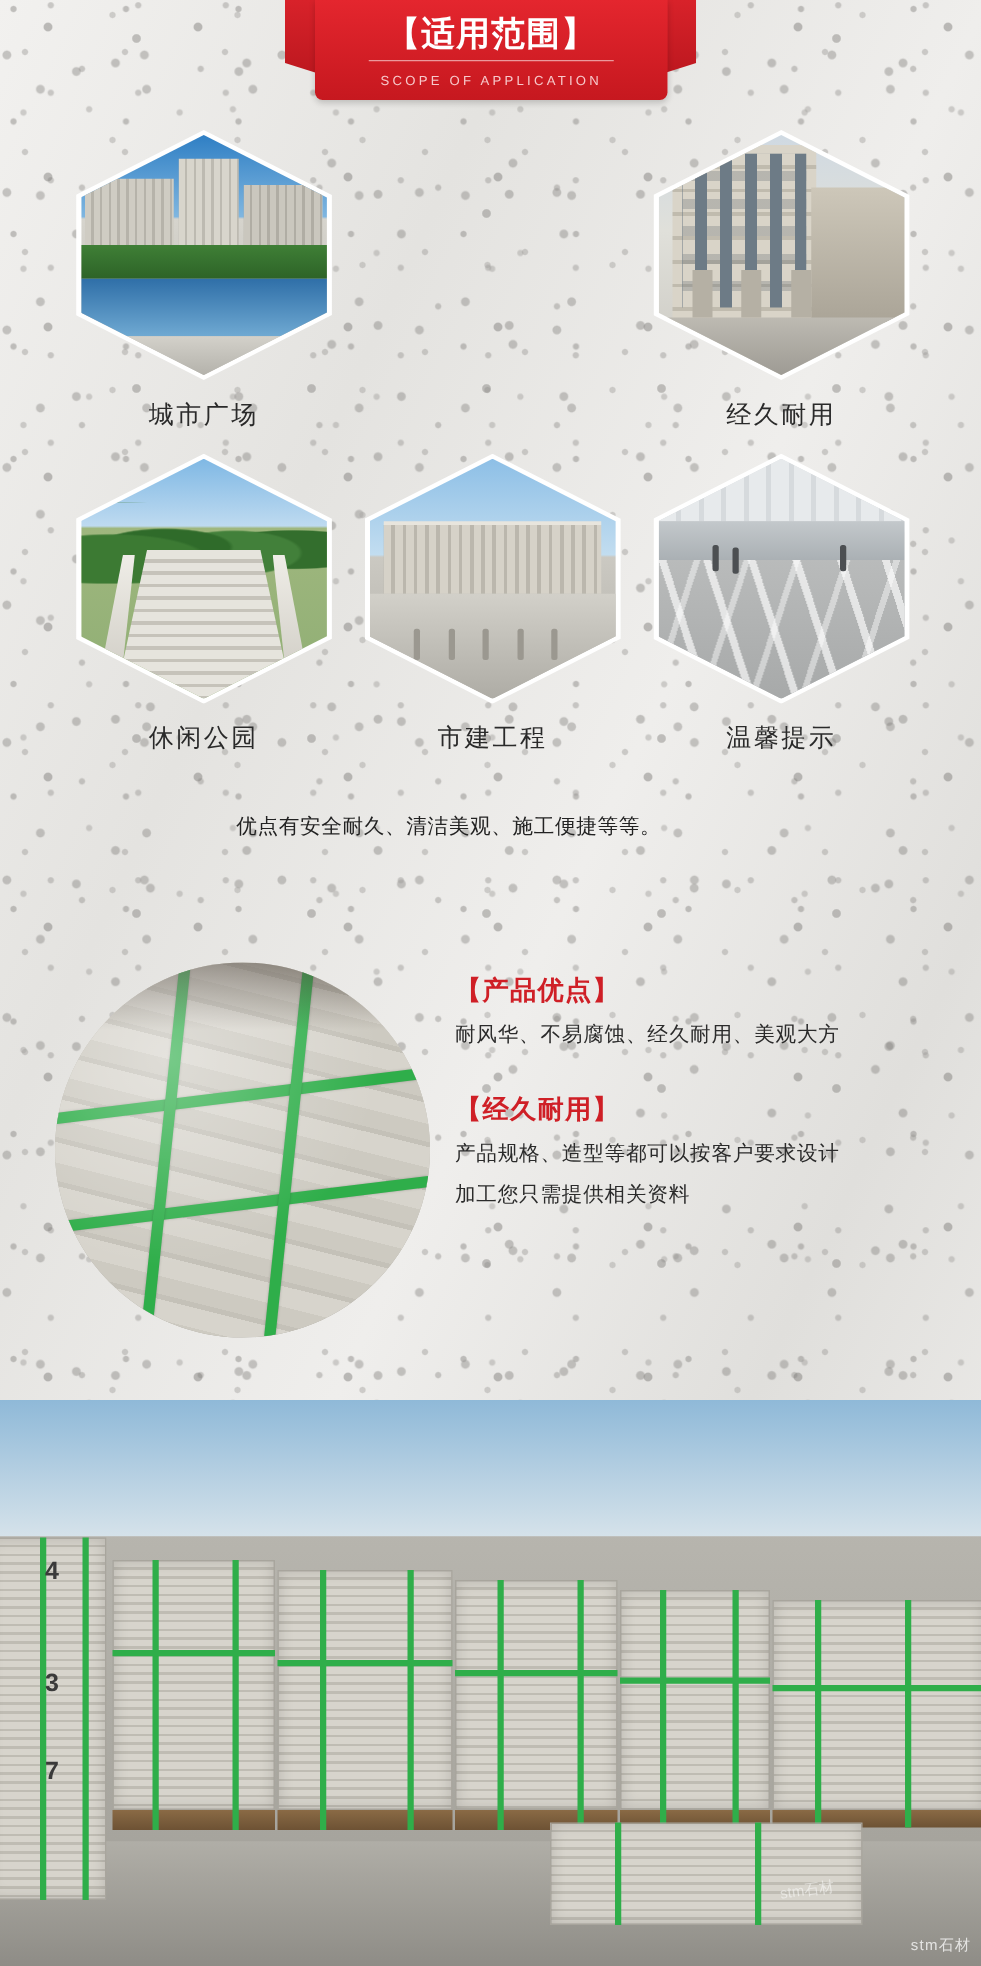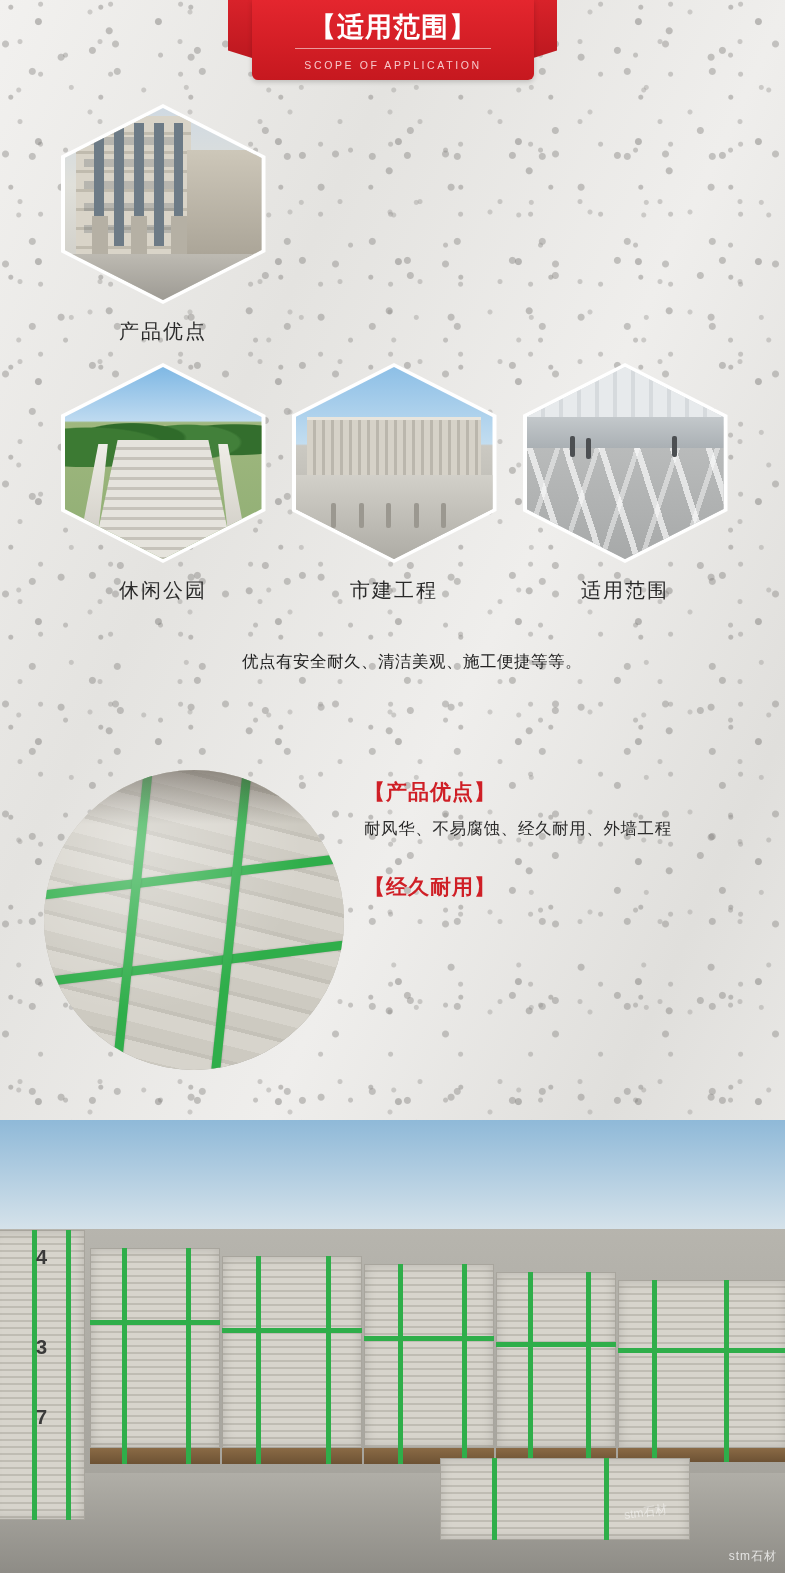--- a/index.html
+++ b/index.html
@@ -213,21 +213,21 @@
   .note {
     position: absolute;
     left: 155px; top: 645px;
     width: 480px;
     font-size: 16.5px;
     color: #222;
     line-height: 2;
     letter-spacing: .5px;
   }
   .note .star { margin-right: 6px; }
-  .note-line2 { padding-left: 34px; text-align: center; }
+  .note-line2 { padding-left: 34px; }
 
   
   .circle-photo {
     position: absolute;
     left: 44px; top: 770px;
     width: 300px; height: 300px;
     border-radius: 50%;
     overflow: hidden;
     background: #c8c6bf;
   }
@@ -338,36 +338,51 @@
       <div class="banner-underline"></div>
       <div class="banner-sub">SCOPE OF APPLICATION</div>
     </div>
   </div>
 
   <div class="hex-grid">
 
     <div class="hex-row">
 
 
+      <div class="hex-cell">
+        <div class="hex-outer">
+          <div class="hex-inner">
+            <div class="scene s2">
+              <div class="g1"></div>
+                <div class="g2"></div>
+                <div class="g3"></div>
+              <div class="green"></div>
+                <div class="water"></div>
+                <div class="ground"></div>
+            </div>
+          </div>
+        </div>
+        <div class="hex-caption">城市广场</div>
+      </div>
 
       <div class="hex-cell">
         <div class="hex-outer">
           <div class="hex-inner">
             <div class="scene s3">
               <div class="tower"></div>
               <div class="wins"></div>
               <div class="right"></div>
               <div class="base"></div>
               <div class="col" style="left:14%"></div>
               <div class="col" style="left:34%"></div>
               <div class="col" style="left:54%"></div>
             </div>
           </div>
         </div>
-        <div class="hex-caption">产品优点</div>
+        <div class="hex-caption">经久耐用</div>
       </div>
 
     </div>
 
     <div class="hex-row hex-row-2">
 
       <div class="hex-cell">
         <div class="hex-outer">
           <div class="hex-inner">
             <div class="scene s5">
@@ -404,21 +419,21 @@
             <div class="scene s6">
               <div class="ceil"></div>
               <div class="wall"></div>
               <div class="floor"></div>
               <div class="p1" style="left:22%; top:36%"></div>
               <div class="p2" style="left:30%; top:37%"></div>
               <div class="p3" style="left:74%; top:36%"></div>
             </div>
           </div>
         </div>
-        <div class="hex-caption">适用范围</div>
+        <div class="hex-caption">温馨提示</div>
       </div>
 
     </div>
   </div>
 
   <div class="note">
     <div class="note-line2">优点有安全耐久、清洁美观、施工便捷等等。</div>
   </div>
 
   <div class="circle-photo">
@@ -429,27 +444,31 @@
     <div class="cp-band cp-b4"></div>
     <div class="cp-dark"></div>
     <div class="cp-shadow"></div>
   </div>
 
   <div class="prod-text">
 
     <div>
       <div class="prod-head">【产品优点】</div>
       <div class="prod-body">
-        <div>耐风华、不易腐蚀、经久耐用、外墙工程</div>
+        <div>耐风华、不易腐蚀、经久耐用、美观大方</div>
       </div>
     </div>
 
 
     <div>
       <div class="prod-head">【经久耐用】</div>
+      <div class="prod-body">
+        <div>产品规格、造型等都可以按客户要求设计</div>
+        <div>加工您只需提供相关资料</div>
+      </div>
     </div>
 
   </div>
 
   <div class="bottom-photo">
     <div class="bp-sky"></div>
     <div class="bp-ground"></div>
 
     <div class="stack" style="left:-10px; top:110px; width:95px; height:290px;"></div>
     <div class="strap-v" style="left:32px; top:110px; height:290px;"></div>

